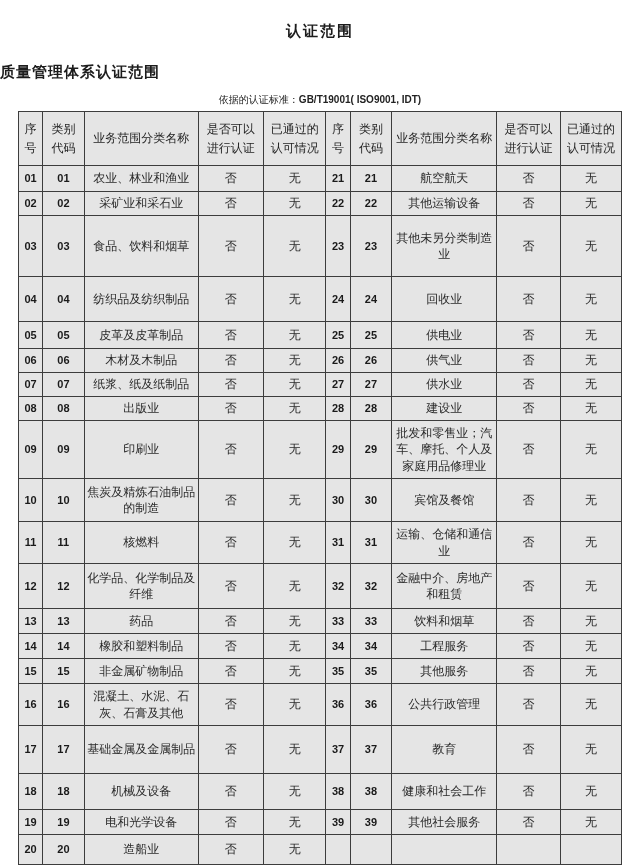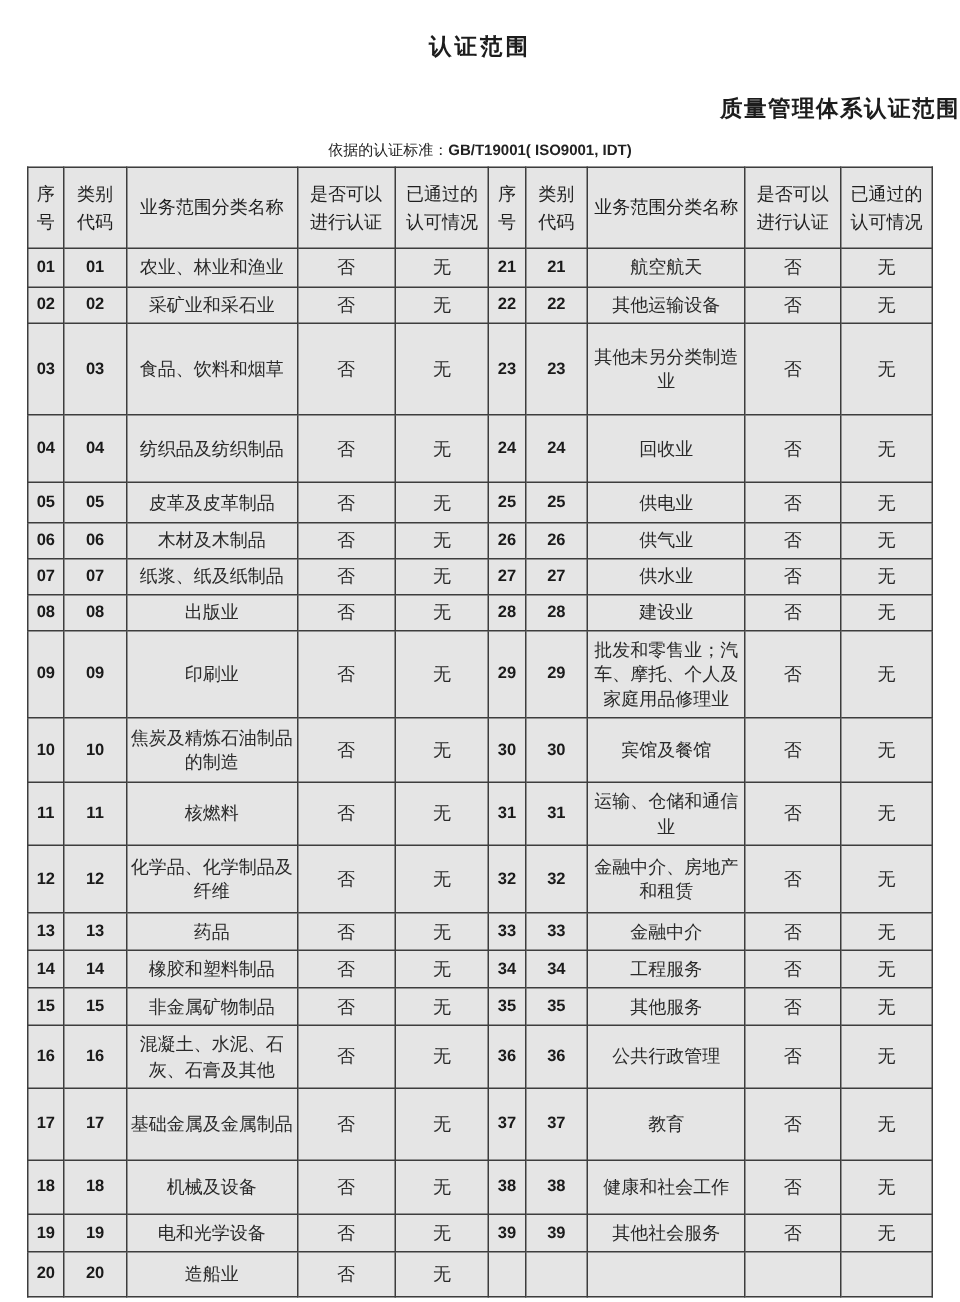--- a/index.html
+++ b/index.html
@@ -20,21 +20,21 @@
   .title {
     font-size: 15px;
     font-weight: 700;
     text-align: center;
     letter-spacing: 2px;
     margin-bottom: 22px;
   }
   .subtitle {
     font-size: 15px;
     font-weight: 700;
-    text-align: right;
+    text-align: left;
     letter-spacing: 1px;
     margin-bottom: 11px;
   }
   .standard-line {
     font-size: 10px;
     text-align: center;
     margin-bottom: 4px;
     color: #222222;
   }
   .standard-line .std-value {
@@ -271,21 +271,21 @@
     <td class="c-acc">无</td>
   </tr>
         <tr style="height: 25px;">
     <td class="c-num">13</td>
     <td class="c-num">13</td>
     <td class="c-name">药品</td>
     <td class="c-cert">否</td>
     <td class="c-acc">无</td>
     <td class="c-num">33</td>
     <td class="c-num">33</td>
-    <td class="c-name">金融中介</td>
+    <td class="c-name">饮料和烟草</td>
     <td class="c-cert">否</td>
     <td class="c-acc">无</td>
   </tr>
         <tr style="height: 25px;">
     <td class="c-num">14</td>
     <td class="c-num">14</td>
     <td class="c-name">橡胶和塑料制品</td>
     <td class="c-cert">否</td>
     <td class="c-acc">无</td>
     <td class="c-num">34</td>

